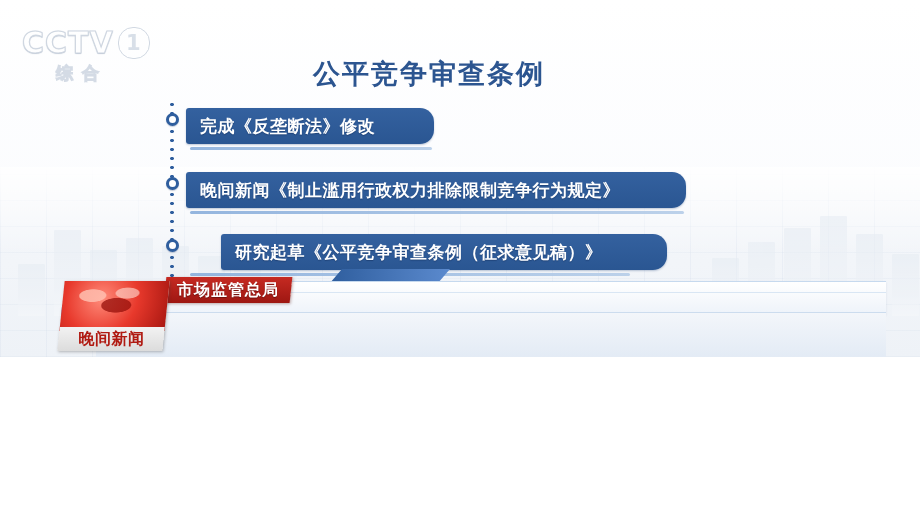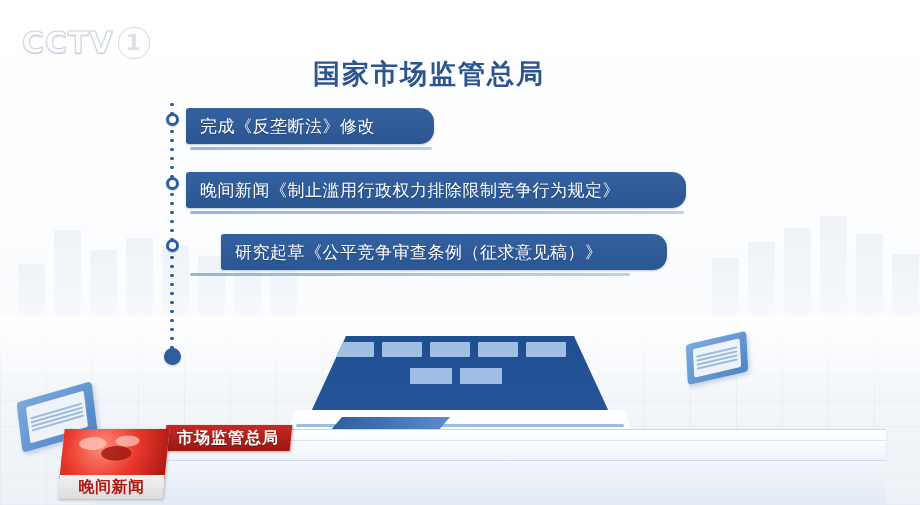--- a/index.html
+++ b/index.html
@@ -2,21 +2,21 @@
 <html><head>
 <meta charset="utf-8">
 <style>
   html,body{margin:0;padding:0;}
   body{
     width:920px;height:505px;overflow:hidden;
     font-family:"DejaVu Sans","Liberation Sans",sans-serif;
     background:#ffffff;
   }
   #screen{
-    position:relative;width:920px;height:505px;overflow:hidden;
+    position:relative;width:920px;height:357px;overflow:hidden;
     background:
       linear-gradient(180deg,#ffffff 0%,#fbfcfe 55%,#f2f5f9 100%);
   }
 
   
   .floor{
     position:absolute;left:0;bottom:0;width:920px;height:190px;
     background:
       repeating-linear-gradient(90deg, rgba(190,205,225,.20) 0 1px, rgba(0,0,0,0) 1px 46px),
       repeating-linear-gradient(0deg, rgba(190,205,225,.16) 0 1px, rgba(0,0,0,0) 1px 26px),
@@ -123,21 +123,21 @@
   .item{position:absolute;height:36px;}
   .item .box{
     height:36px;display:flex;align-items:center;
     padding:0 16px 0 14px;box-sizing:border-box;
     background:linear-gradient(180deg,#33609f 0%,#2b5governance 0%,#2a5692 100%);
     background:linear-gradient(180deg,#34619f 0%,#2a5692 100%);
     border-radius:3px 14px 14px 3px;
     box-shadow:0 1px 2px rgba(25,60,115,.28);
   }
   .item .txt{
-    color:#ffffff;font-size:17px;font-weight:normal;letter-spacing:.5px;white-space:nowrap;
+    color:#ffffff;font-size:17px;font-weight:bold;letter-spacing:.5px;white-space:nowrap;
     text-shadow:0 1px 1px rgba(15,40,85,.45);
   }
   .item .under{
     position:absolute;left:4px;bottom:-6px;height:3px;
     background:linear-gradient(90deg,#8fb2dd,#b9cfe9);border-radius:2px;opacity:.95;
   }
 
   
   .concl{
     position:absolute;left:205px;top:292px;width:535px;height:46px;
@@ -294,23 +294,24 @@
           <span></span>
         </div>
       </div>
   </div>
 
   <div class="cctv">
     <div class="row1">
       <span>CCTV</span>
       <span class="one">1</span>
     </div>
-  </div>
-
-  <div class="maintitle">国家市场监管总局</div>
+    <div class="row2">综合</div>
+  </div>
+
+  <div class="maintitle">公平竞争审查条例</div>
 
   <div class="tl-line"></div>
   <div class="tl-dot"></div>
 
   <div id="items-layer">
       <div class="item" style="left: 186px; top: 108px; width: 248px;">
         <div class="box">
           <div class="txt">完成《反垄断法》修改</div>
         </div>
         <div class="under" style="width: 242px;"></div>

